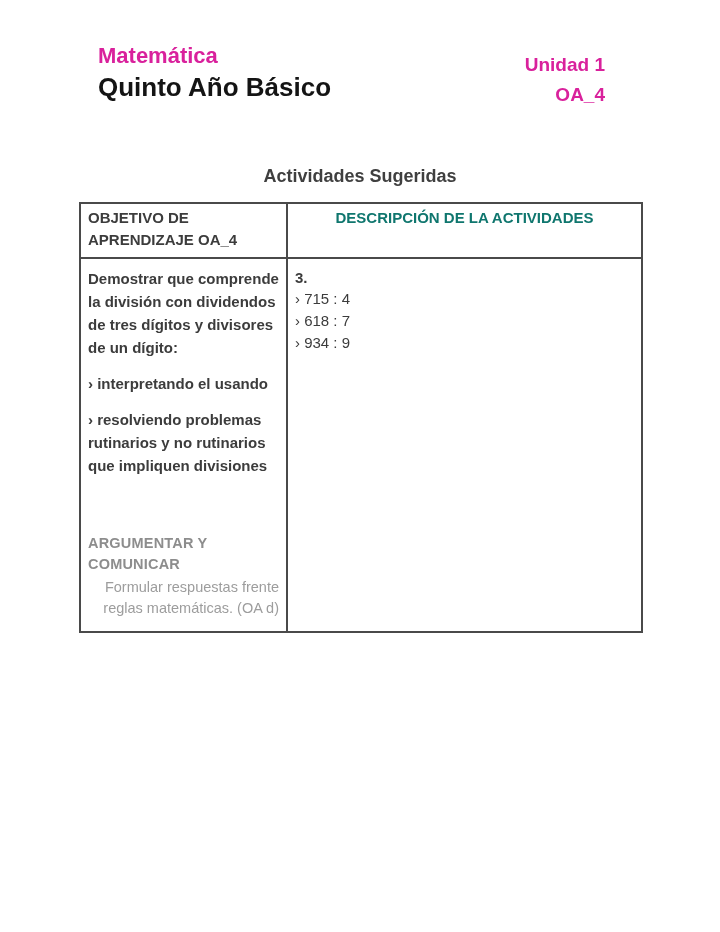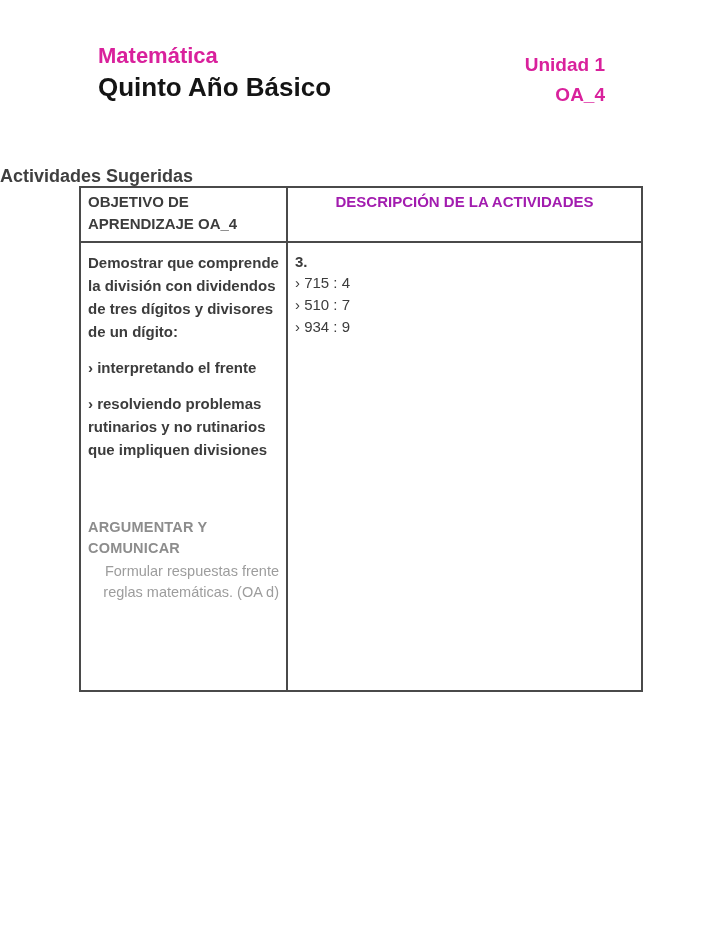--- a/index.html
+++ b/index.html
@@ -43,30 +43,31 @@
     font-size: 19px;
     line-height: 30px;
   }
 
   
   .section-title {
     position: absolute;
     top: 166px;
     left: 0;
     width: 100%;
+    text-align: center;
     font-size: 18px;
     font-weight: bold;
     color: #3f3f3f;
   }
 
   
   .activities-table {
     position: absolute;
     left: 79px;
-    top: 186px;
+    top: 202px;
     width: 564px;
     border: 2px solid #4a4a4a;
     background: #ffffff;
   }
   .t-row {
     display: grid;
     grid-template-columns: 207px 1fr;
   }
   .t-head {
     border-bottom: 2px solid #4a4a4a;
@@ -80,26 +81,26 @@
     border-right: 2px solid #4a4a4a;
   }
   .head-objective {
     font-weight: bold;
     color: #3c3c3c;
     padding-top: 3px;
     line-height: 22px;
   }
   .head-description {
     font-weight: bold;
-    color: #a21caf;
+    color: #0f766e;
     text-align: center;
     padding-top: 3px;
   }
   .t-body .t-cell {
-    height: 447px;
+    height: 372px;
     padding-top: 8px;
   }
 
   
   .objective-intro {
     font-weight: bold;
     font-size: 15px;
     line-height: 23px;
     color: #3c3c3c;
   }
@@ -165,31 +166,31 @@
 
     <div class="t-row t-head">
       <div class="t-cell first head-objective">OBJETIVO DE APRENDIZAJE OA_4</div>
       <div class="t-cell head-description">DESCRIPCIÓN DE LA ACTIVIDADES</div>
     </div>
 
     <div class="t-row t-body">
 
       <div class="t-cell first">
         <div class="objective-intro">Demostrar que comprende la división con dividendos de tres dígitos y divisores de un dígito:</div>
-        <div class="objective-bullet">› interpretando el frente</div>
+        <div class="objective-bullet">› interpretando el usando</div>
         <div class="objective-bullet">› resolviendo problemas rutinarios y no rutinarios que impliquen divisiones</div>
         <div class="note-block">
           <div class="note-title">ARGUMENTAR Y COMUNICAR</div>
           <div class="note-body">Formular respuestas frente reglas matemáticas. (OA d)</div>
         </div>
       </div>
 
       <div class="t-cell">
         <div class="activity-number">3.</div>
         <div class="activity-item">› 715 : 4</div>
-        <div class="activity-item">› 510 : 7</div>
+        <div class="activity-item">› 618 : 7</div>
         <div class="activity-item">› 934 : 9</div>
       </div>
 
     </div>
   </div>
 
 </div>
 
 </body></html>

